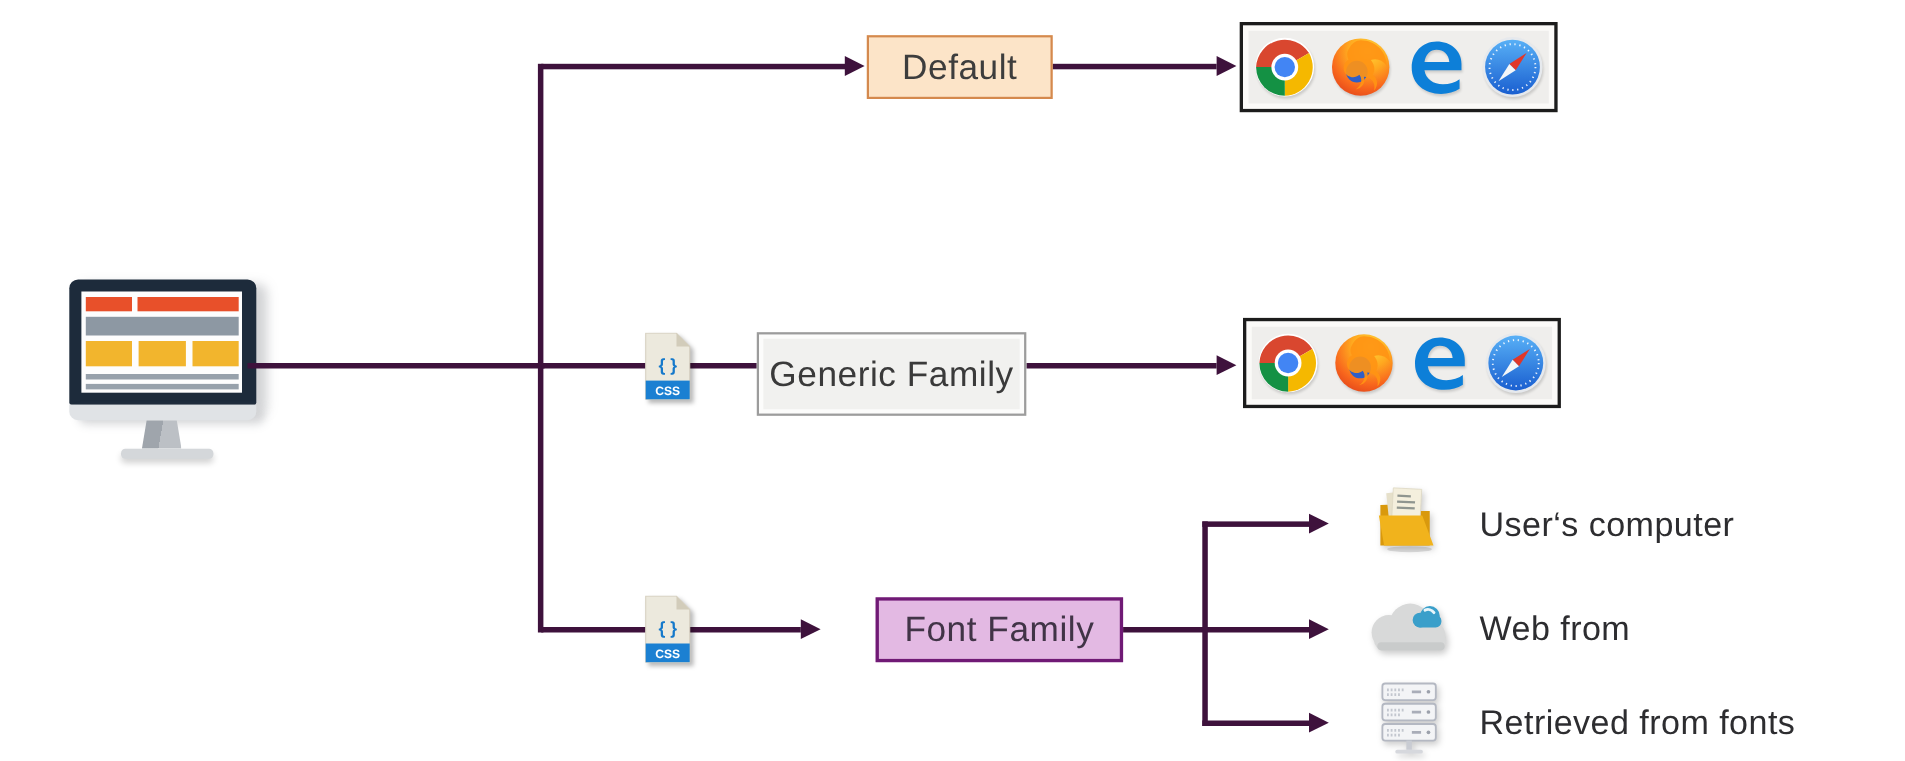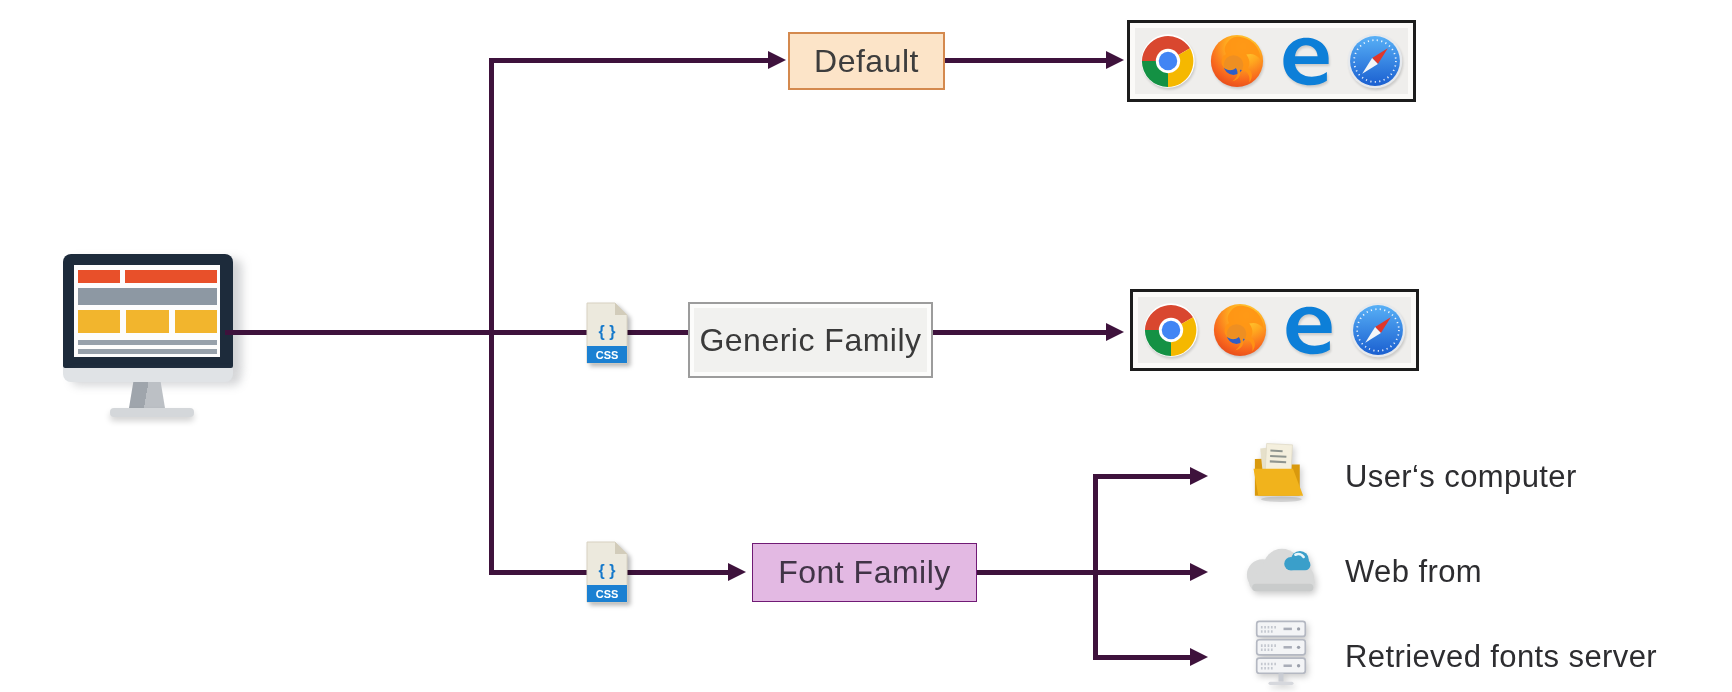--- a/index.html
+++ b/index.html
@@ -16,21 +16,21 @@
     border-top:9px solid transparent;border-bottom:9px solid transparent;
     border-left:18px solid #3e123c;
   }
   
   .node-box{
     position:absolute;display:flex;align-items:center;justify-content:center;
     font-size:32px;letter-spacing:.5px;box-sizing:border-box;white-space:nowrap;
   }
   .default-box{background:#fce4c8;border:2px solid #d4894e;color:#3d3d3d;}
   .generic-box{background:#f1f1ef;border:2px solid #9c9c9c;box-shadow:inset 0 0 0 4px #fcfcfb;color:#3a3a3a;}
-  .font-box{background:#e3b9e3;border:1px solid #701a75;color:#413447;}
+  .font-box{background:#e3b9e3;border:3px solid #701a75;color:#413447;margin-left:44px;}
   
   .browsers-box{
     position:absolute;box-sizing:border-box;background:#efeeec;
     border:3px solid #1c1c1c;box-shadow:inset 0 0 0 5px #fbfaf8;
     display:flex;align-items:center;justify-content:center;gap:11px;
   }
   .bicon{width:58px;height:58px;flex:0 0 auto;filter:drop-shadow(1px 2px 1px rgba(0,0,0,.15));}
   
   .mon-frame{position:absolute;left:63px;top:254px;width:170px;height:114px;background:#1d2b3b;border-radius:8px 8px 2px 2px;box-shadow:9px 5px 10px rgba(125,130,135,.35);}
   .mon-screen{position:absolute;left:74px;top:265px;width:146px;height:92px;background:#fdfdfd;}
@@ -124,21 +124,21 @@
   <div class="cssfile" style="left:582px;top:541px">
     <svg viewBox="0 0 50 62" width="50" height="62">
       <path d="M5,1 L33,1 L45,13 L45,61 L5,61 Z" fill="#ece9dd" stroke="#d8d2c2" stroke-width="1"></path>
       <path d="M33,1 L33,13 L45,13 Z" fill="#d2ccba"></path>
       <text x="25" y="35" text-anchor="middle" font-size="16" font-weight="bold" fill="#1579cb" font-family="Liberation Sans, sans-serif">{ }</text>
       <rect x="5" y="44" width="40" height="17" fill="#1b80d2"></rect>
       <text x="25" y="57" text-anchor="middle" font-size="11" font-weight="bold" fill="#ffffff" font-family="Liberation Sans, sans-serif">CSS</text>
     </svg>
   </div>
 
-  <div class="node-box default-box" style="left:788px;top:32px;width:157px;height:58px">
+  <div class="node-box default-box" style="left:788px;top:32px;width:169px;height:58px">
     <span>Default</span>
   </div>
   <div class="node-box generic-box" style="left:688px;top:302px;width:245px;height:76px">
     <span>Generic Family</span>
   </div>
   <div class="node-box font-box" style="left:752px;top:543px;width:225px;height:59px">
     <span>Font Family</span>
   </div>
 
   <div class="browsers-box" style="left:1127px;top:20px;width:289px;height:82px">
@@ -244,15 +244,15 @@
     <g>
       <rect x="8" y="48" width="58" height="18" rx="3" fill="#f3f4f6" stroke="#b4b8c2" stroke-width="2"></rect>
       <line x1="13" y1="55" x2="31" y2="55" stroke="#c3c7cf" stroke-width="3" stroke-dasharray="2 2"></line>
       <line x1="13" y1="60" x2="27" y2="60" stroke="#c3c7cf" stroke-width="3" stroke-dasharray="2 2"></line>
       <line x1="40" y1="57" x2="50" y2="57" stroke="#a9adb8" stroke-width="3"></line>
       <circle cx="58" cy="57" r="2" fill="#9ba0ab"></circle>
     </g>
     <rect x="34" y="66" width="6" height="10" fill="#c9ccd3"></rect>
     <rect x="22" y="76" width="30" height="4" rx="2" fill="#d6d8dd"></rect>
   </svg>
-  <div class="outcome-label" style="top:657px">Retrieved fonts server</div>
+  <div class="outcome-label" style="top:657px">Retrieved from fonts</div>
 
 </div>
 
 </body></html>

